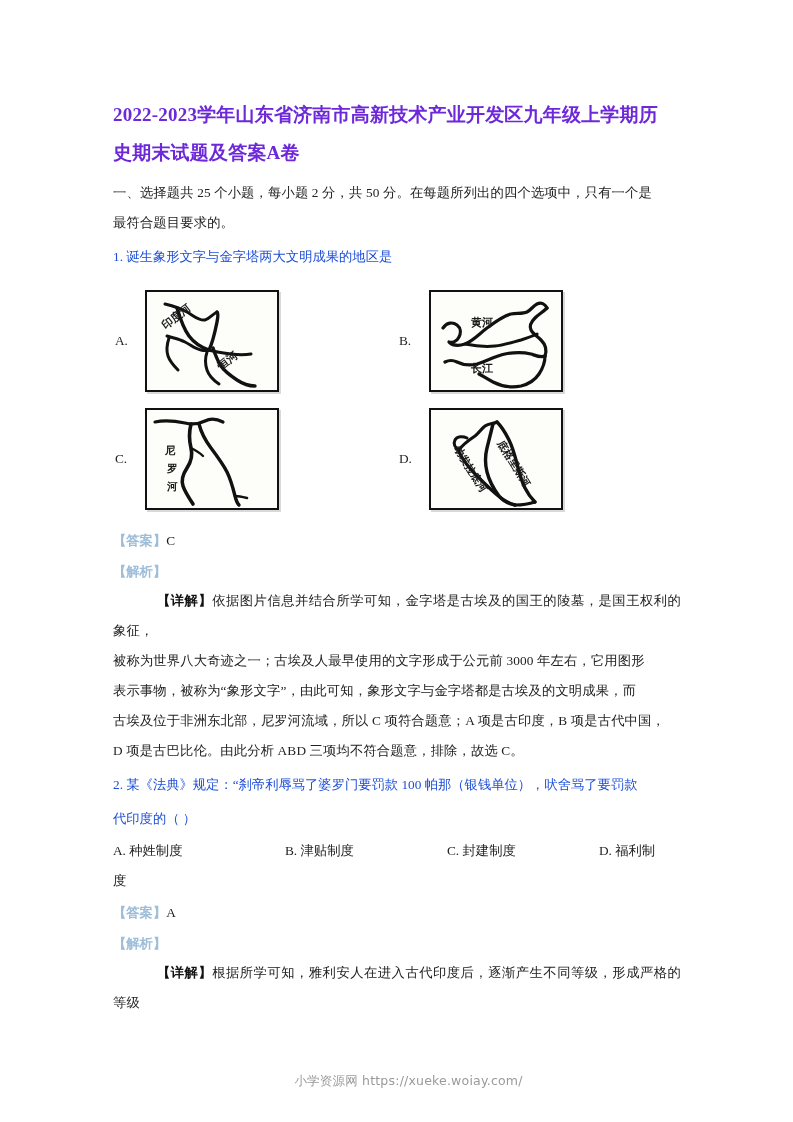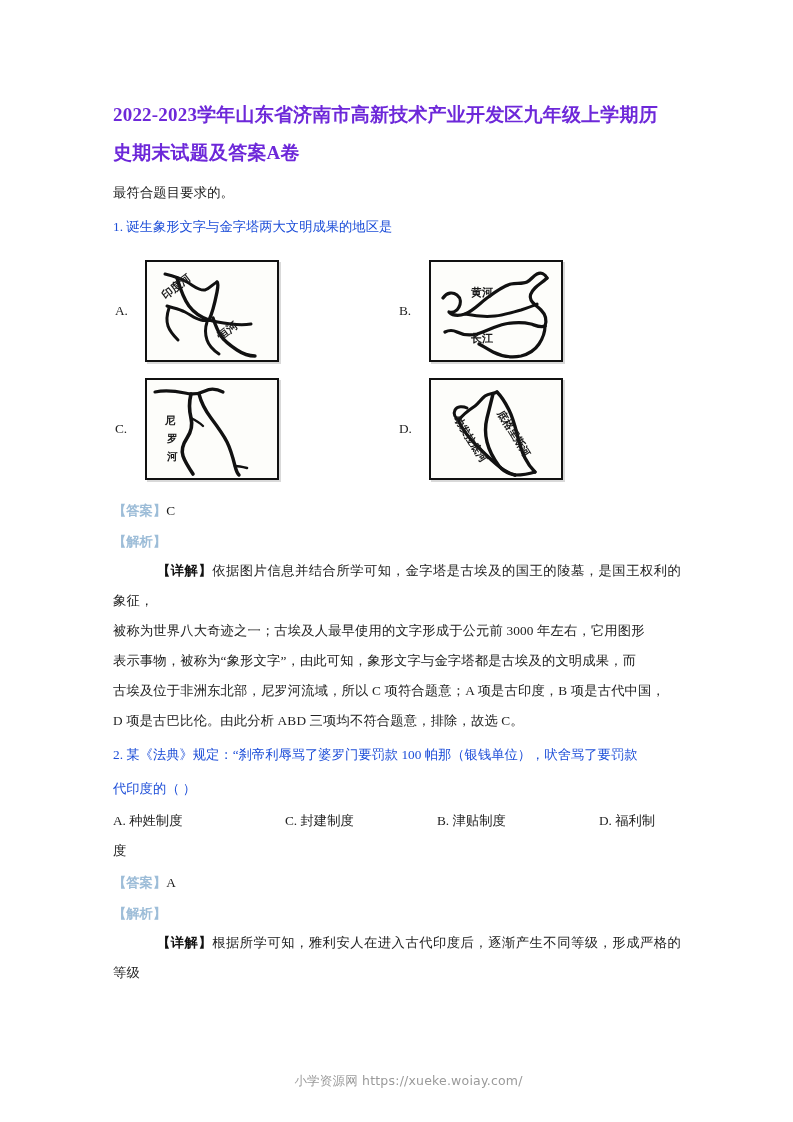--- a/index.html
+++ b/index.html
@@ -141,20 +141,21 @@
 </style>
 </head>
 <body>
 
 <div class="page">
 
   <div class="content">
 
     <h1 class="doc-title">2022-2023学年山东省济南市高新技术产业开发区九年级上学期历史期末试题及答案A卷</h1>
 
+    <p class="para">一、选择题共 25 个小题，每小题 2 分，共 50 分。在每题所列出的四个选项中，只有一个是</p>
     <p class="para">最符合题目要求的。</p>
 
     <p class="q-stem">1.  诞生象形文字与金字塔两大文明成果的地区是</p>
 
     <div class="fig-grid">
 
       <div class="fig-row">
 
         <div class="fig-item">
           <div class="fig-letter">A.</div>
@@ -255,22 +256,22 @@
     <p class="para">被称为世界八大奇迹之一；古埃及人最早使用的文字形成于公元前 3000 年左右，它用图形</p>
     <p class="para">表示事物，被称为“象形文字”，由此可知，象形文字与金字塔都是古埃及的文明成果，而</p>
     <p class="para">古埃及位于非洲东北部，尼罗河流域，所以 C 项符合题意；A 项是古印度，B 项是古代中国，</p>
     <p class="para">D 项是古巴比伦。由此分析 ABD 三项均不符合题意，排除，故选 C。</p>
 
     <p class="q-stem">2.  某《法典》规定：“刹帝利辱骂了婆罗门要罚款 100 帕那（银钱单位），吠舍骂了要罚款</p>
     <p class="q-stem">代印度的（    ）</p>
 
     <div class="opts-row">
       <div class="opt-cell opt-a"><span>A.</span>&nbsp;<span>种姓制度</span></div>
+      <div class="opt-cell opt-b"><span>B.</span>&nbsp;<span>津贴制度</span></div>
       <div class="opt-cell opt-c"><span>C.</span>&nbsp;<span>封建制度</span></div>
-      <div class="opt-cell opt-b"><span>B.</span>&nbsp;<span>津贴制度</span></div>
       <div class="opt-cell opt-d"><span>D.</span>&nbsp;<span>福利制</span></div>
     </div>
     <div class="opt-wrap-tail">度</div>
 
     <p class="answer-label"><span>【答案】</span><span class="val">A</span></p>
 
     <p class="answer-label">【解析】</p>
 
     <p class="para"><span class="detail-label">【详解】</span><span>根据所学可知，雅利安人在进入古代印度后，逐渐产生不同等级，形成严格的等级</span></p>
 

